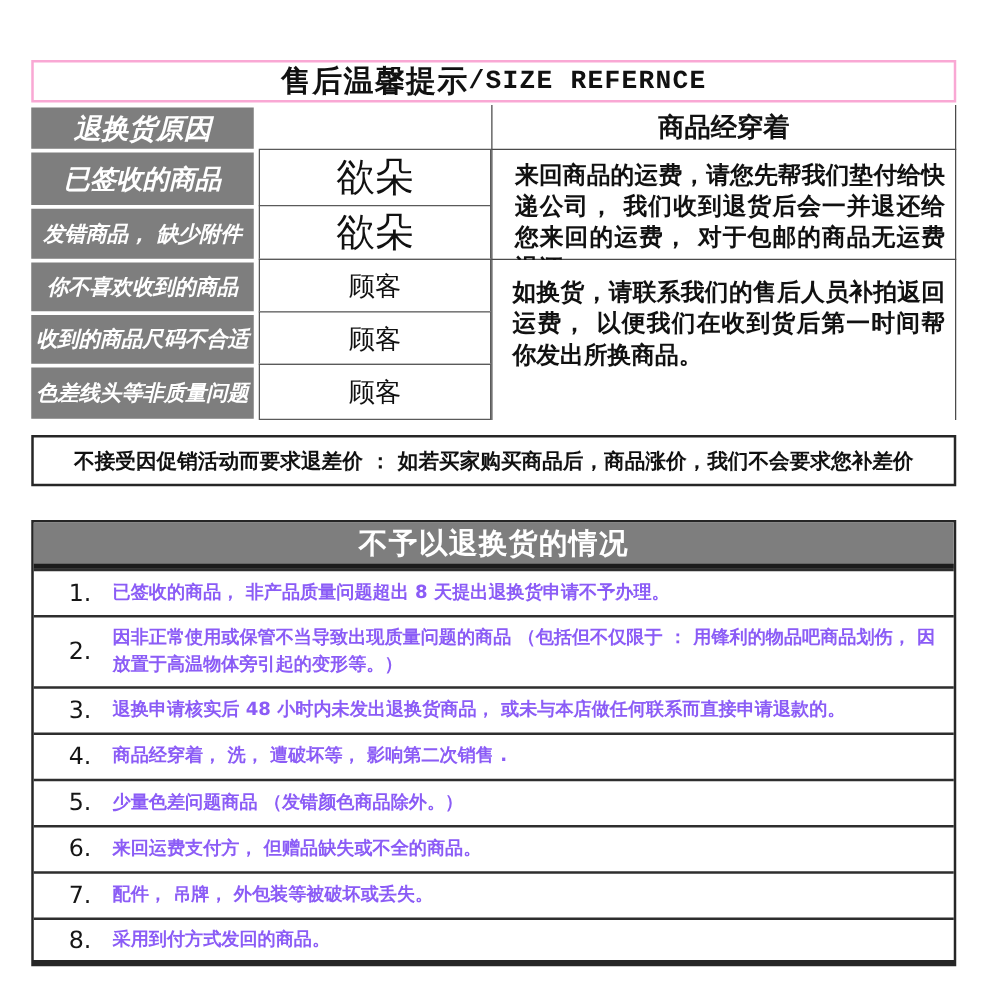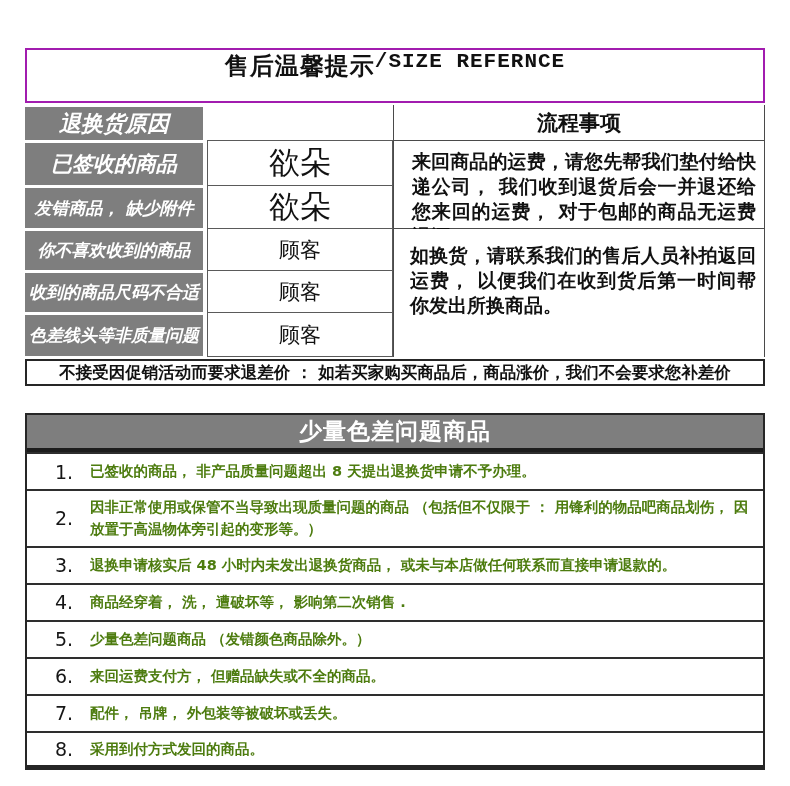--- a/index.html
+++ b/index.html
@@ -11,23 +11,24 @@
     color: #111;
   }
   .page {
     width: 790px;
     height: 786px;
     padding: 48px 25px 0 25px;
   }
 
   
   .title-box {
-    border: 2px solid #a21caf;
-    height: 55px;
-    display: flex;
+    border: 2px solid #f9a8d4;
+    height: 34px;
+    display: flex;
+    align-items: center;
     justify-content: center;
     margin-bottom: 2px;
     background: #fff;
   }
   .title-cn {
     font-size: 24px;
     font-weight: bold;
     letter-spacing: 1px;
   }
   .title-en {
@@ -102,23 +103,23 @@
   .r-text {
     padding: 8px 8px 0 18px;
     font-weight: bold;
     font-size: 19px;
     line-height: 1.32;
     text-align: justify;
   }
   .r-block2 .r-text { padding-top: 14px; padding-left: 16px; }
 
   .t1-footer {
-    margin-top: 2px;
+    margin-top: 12px;
     border: 2px solid #262626;
-    height: 27px;
+    height: 41px;
     display: flex;
     align-items: center;
     justify-content: center;
     font-weight: bold;
     font-size: 16.5px;
     background: #fff;
   }
 
   
   .s2 {
@@ -152,21 +153,21 @@
     font-size: 19px;
     min-width: 26px;
     margin-right: 9px;
     flex: none;
     color: #161616;
   }
   .s2-text {
     font-weight: bold;
     font-size: 14.5px;
     line-height: 1.55;
-    color: #4d7c0f;
+    color: #8b5cf6;
   }
 </style>
 </head>
 <body>
 
 <div class="page">
 
   <div class="s1">
 
     <div class="title-box">
@@ -192,35 +193,35 @@
       <div class="mcell overlap" style="grid-column:2;grid-row:4">
           <span class="m-val sm">顾客</span>
         </div>
       <div class="mcell overlap" style="grid-column:2;grid-row:5">
           <span class="m-val sm">顾客</span>
         </div>
       <div class="mcell overlap" style="grid-column:2;grid-row:6">
           <span class="m-val sm">顾客</span>
         </div>
 
-      <div class="rcell r-hdr">流程事项</div>
+      <div class="rcell r-hdr">商品经穿着</div>
       <div class="rcell r-block1">
         <div class="r-text">来回商品的运费，请您先帮我们垫付给快递公司， 我们收到退货后会一并退还给您来回的运费， 对于包邮的商品无运费退还。</div>
       </div>
       <div class="rcell r-block2">
         <div class="r-text">如换货，请联系我们的售后人员补拍返回运费， 以便我们在收到货后第一时间帮你发出所换商品。</div>
       </div>
 
     </div>
 
     <div class="t1-footer">不接受因促销活动而要求退差价 ： 如若买家购买商品后，商品涨价，我们不会要求您补差价</div>
   </div>
 
   <div class="s2">
-    <div class="s2-header">少量色差问题商品</div>
+    <div class="s2-header">不予以退换货的情况</div>
 
     <div class="s2-row">
       <span class="s2-num">1.</span>
       <span class="s2-text">已签收的商品， 非产品质量问题超出 8 天提出退换货申请不予办理。</span>
     </div>
     <div class="s2-row">
       <span class="s2-num">2.</span>
       <span class="s2-text">因非正常使用或保管不当导致出现质量问题的商品 （包括但不仅限于 ： 用锋利的物品吧商品划伤， 因放置于高温物体旁引起的变形等。）</span>
     </div>
     <div class="s2-row">

